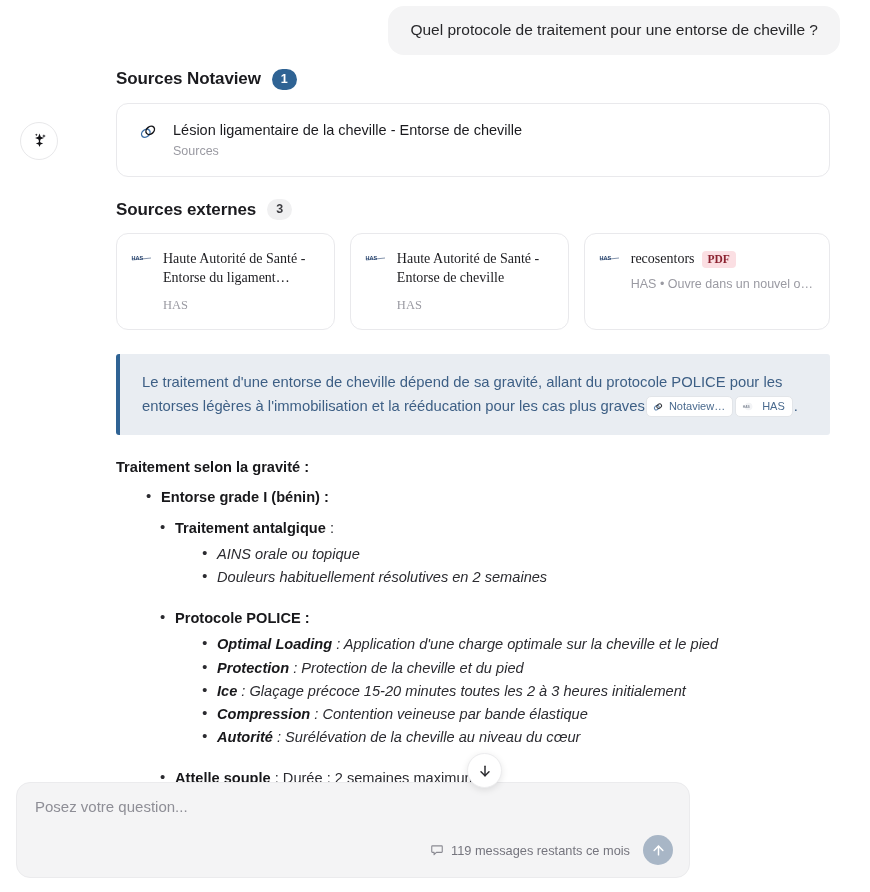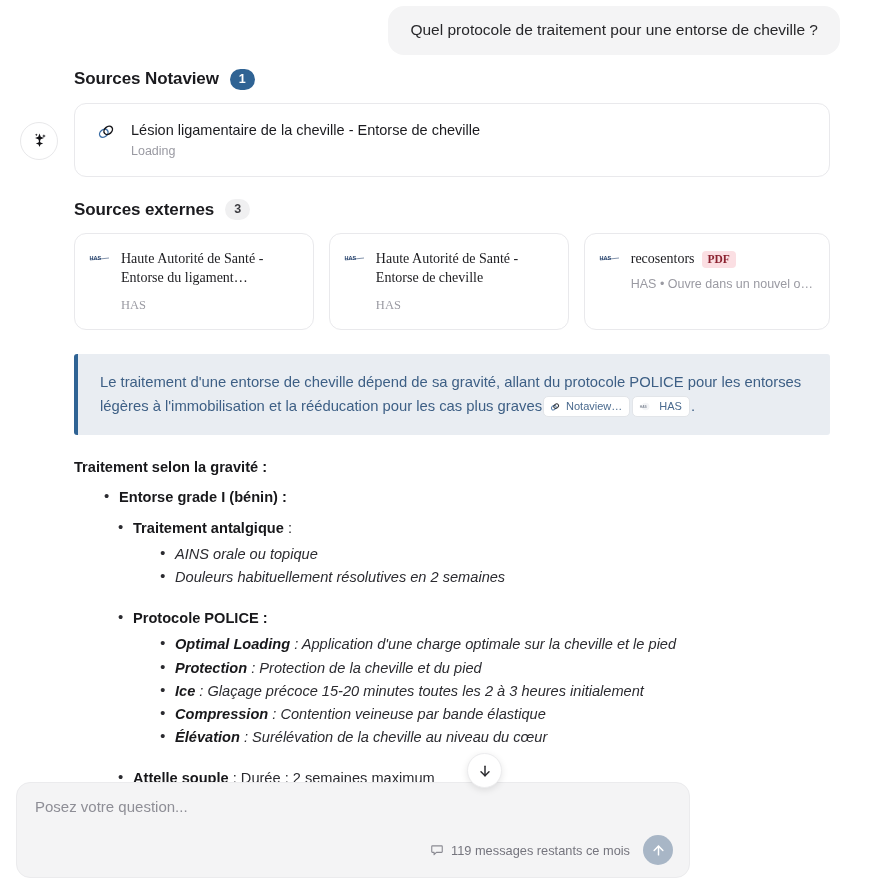--- a/index.html
+++ b/index.html
@@ -43,21 +43,21 @@
     padding: 14px 22px;
     font-size: 15.5px;
     color: #27272a;
     line-height: 1.35;
     max-width: 560px;
   }
 
   
   .assistant {
     position: relative;
-    padding: 0 40px 0 74px;
+    padding: 0 40px 0 116px;
   }
 
   .spark-avatar {
     position: absolute;
     left: 20px;
     top: 53px;
     width: 38px;
     height: 38px;
     border-radius: 50%;
     background: #ffffff;
@@ -336,21 +336,21 @@
 
       <div class="nv-card">
         <span class="icon">
           <svg width="22" height="22" viewBox="0 0 24 24">
             <ellipse cx="9.6" cy="13.4" rx="5.1" ry="3.9" transform="rotate(-40 9.6 13.4)" fill="none" stroke="#3c6ea5" stroke-width="1.5"></ellipse>
             <ellipse cx="14.4" cy="10.2" rx="5.1" ry="3.9" transform="rotate(-40 14.4 10.2)" fill="none" stroke="#16161a" stroke-width="1.6"></ellipse>
           </svg>
         </span>
         <div class="nv-card-body">
           <span class="nv-card-title">Lésion ligamentaire de la cheville - Entorse de cheville</span>
-          <span class="nv-card-sub">Loading</span>
+          <span class="nv-card-sub">Sources</span>
         </div>
       </div>
 
       <div class="section-head" style="margin-top:22px;">
         <span class="section-title">Sources externes</span>
         <span class="badge badge-grey">3</span>
       </div>
 
       <div class="ext-grid">
 
@@ -464,21 +464,21 @@
           <li class="tight">
             <b>Protection</b><span> : Protection de la cheville et du pied</span>
           </li>
           <li class="tight">
             <b>Ice</b><span> : Glaçage précoce 15-20 minutes toutes les 2 à 3 heures initialement</span>
           </li>
           <li class="tight">
             <b>Compression</b><span> : Contention veineuse par bande élastique</span>
           </li>
           <li class="tight">
-            <b>Élévation</b><span> : Surélévation de la cheville au niveau du cœur</span>
+            <b>Autorité</b><span> : Surélévation de la cheville au niveau du cœur</span>
           </li>
         </ul>
 
         <div class="spacer-sm"></div>
 
         <ul class="lvl2">
           <li>
             <b>Attelle souple</b><span> : Durée : 2 semaines maximum</span>
           </li>
         </ul>

